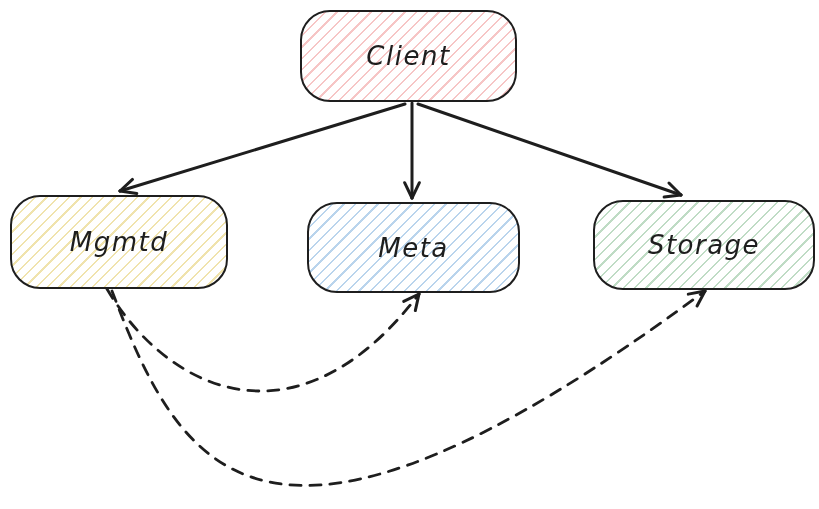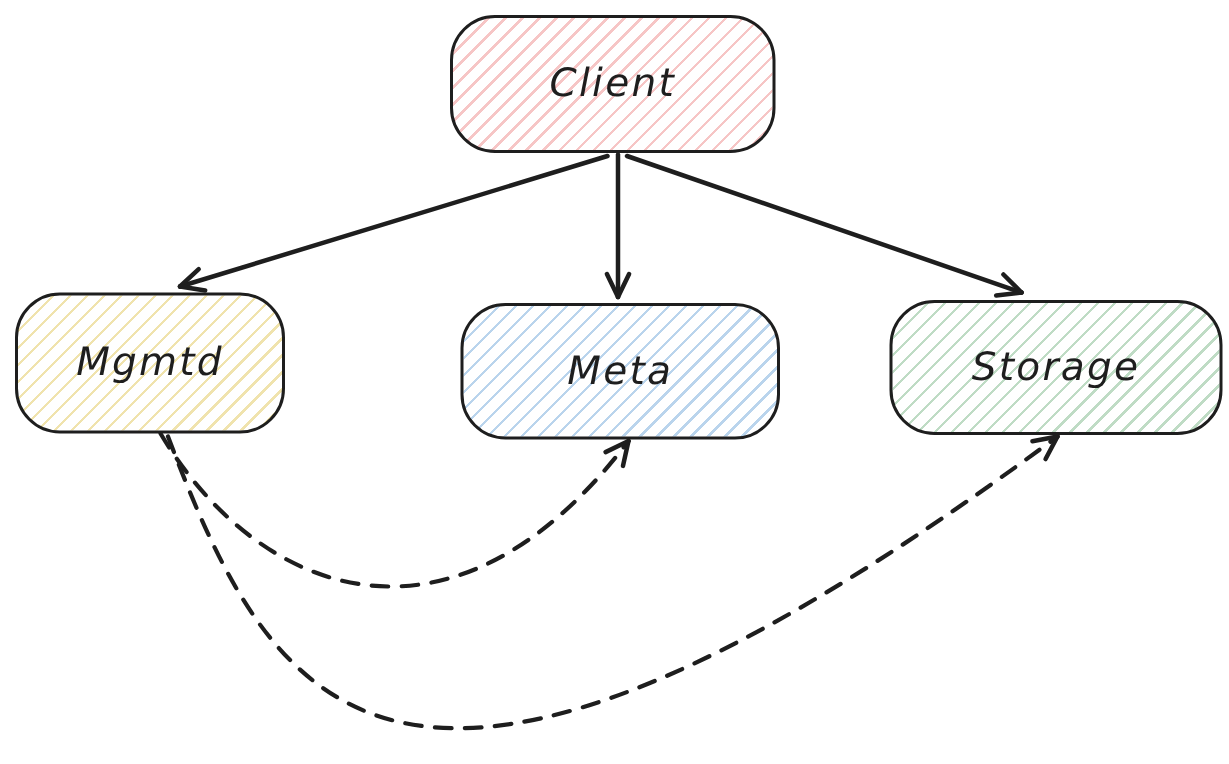--- a/index.html
+++ b/index.html
@@ -41,21 +41,21 @@
     user-select: none;
   }
   
   .node-client {
     left: 300px; top: 10px; width: 217px; height: 92px;
     background-image: repeating-linear-gradient(135deg,
       rgba(224,49,49,0.28) 0px, rgba(224,49,49,0.28) 1.6px,
       transparent 1.6px, transparent 8px);
   }
   .node-mgmtd {
-    left: 10px; top: 195px; width: 180px; height: 94px;
+    left: 10px; top: 195px; width: 218px; height: 94px;
     background-image: repeating-linear-gradient(135deg,
       rgba(212,175,20,0.35) 0px, rgba(212,175,20,0.35) 1.6px,
       transparent 1.6px, transparent 8px);
   }
   .node-meta {
     left: 307px; top: 202px; width: 213px; height: 91px;
     background-image: repeating-linear-gradient(135deg,
       rgba(25,113,194,0.30) 0px, rgba(25,113,194,0.30) 1.6px,
       transparent 1.6px, transparent 8px);
   }

